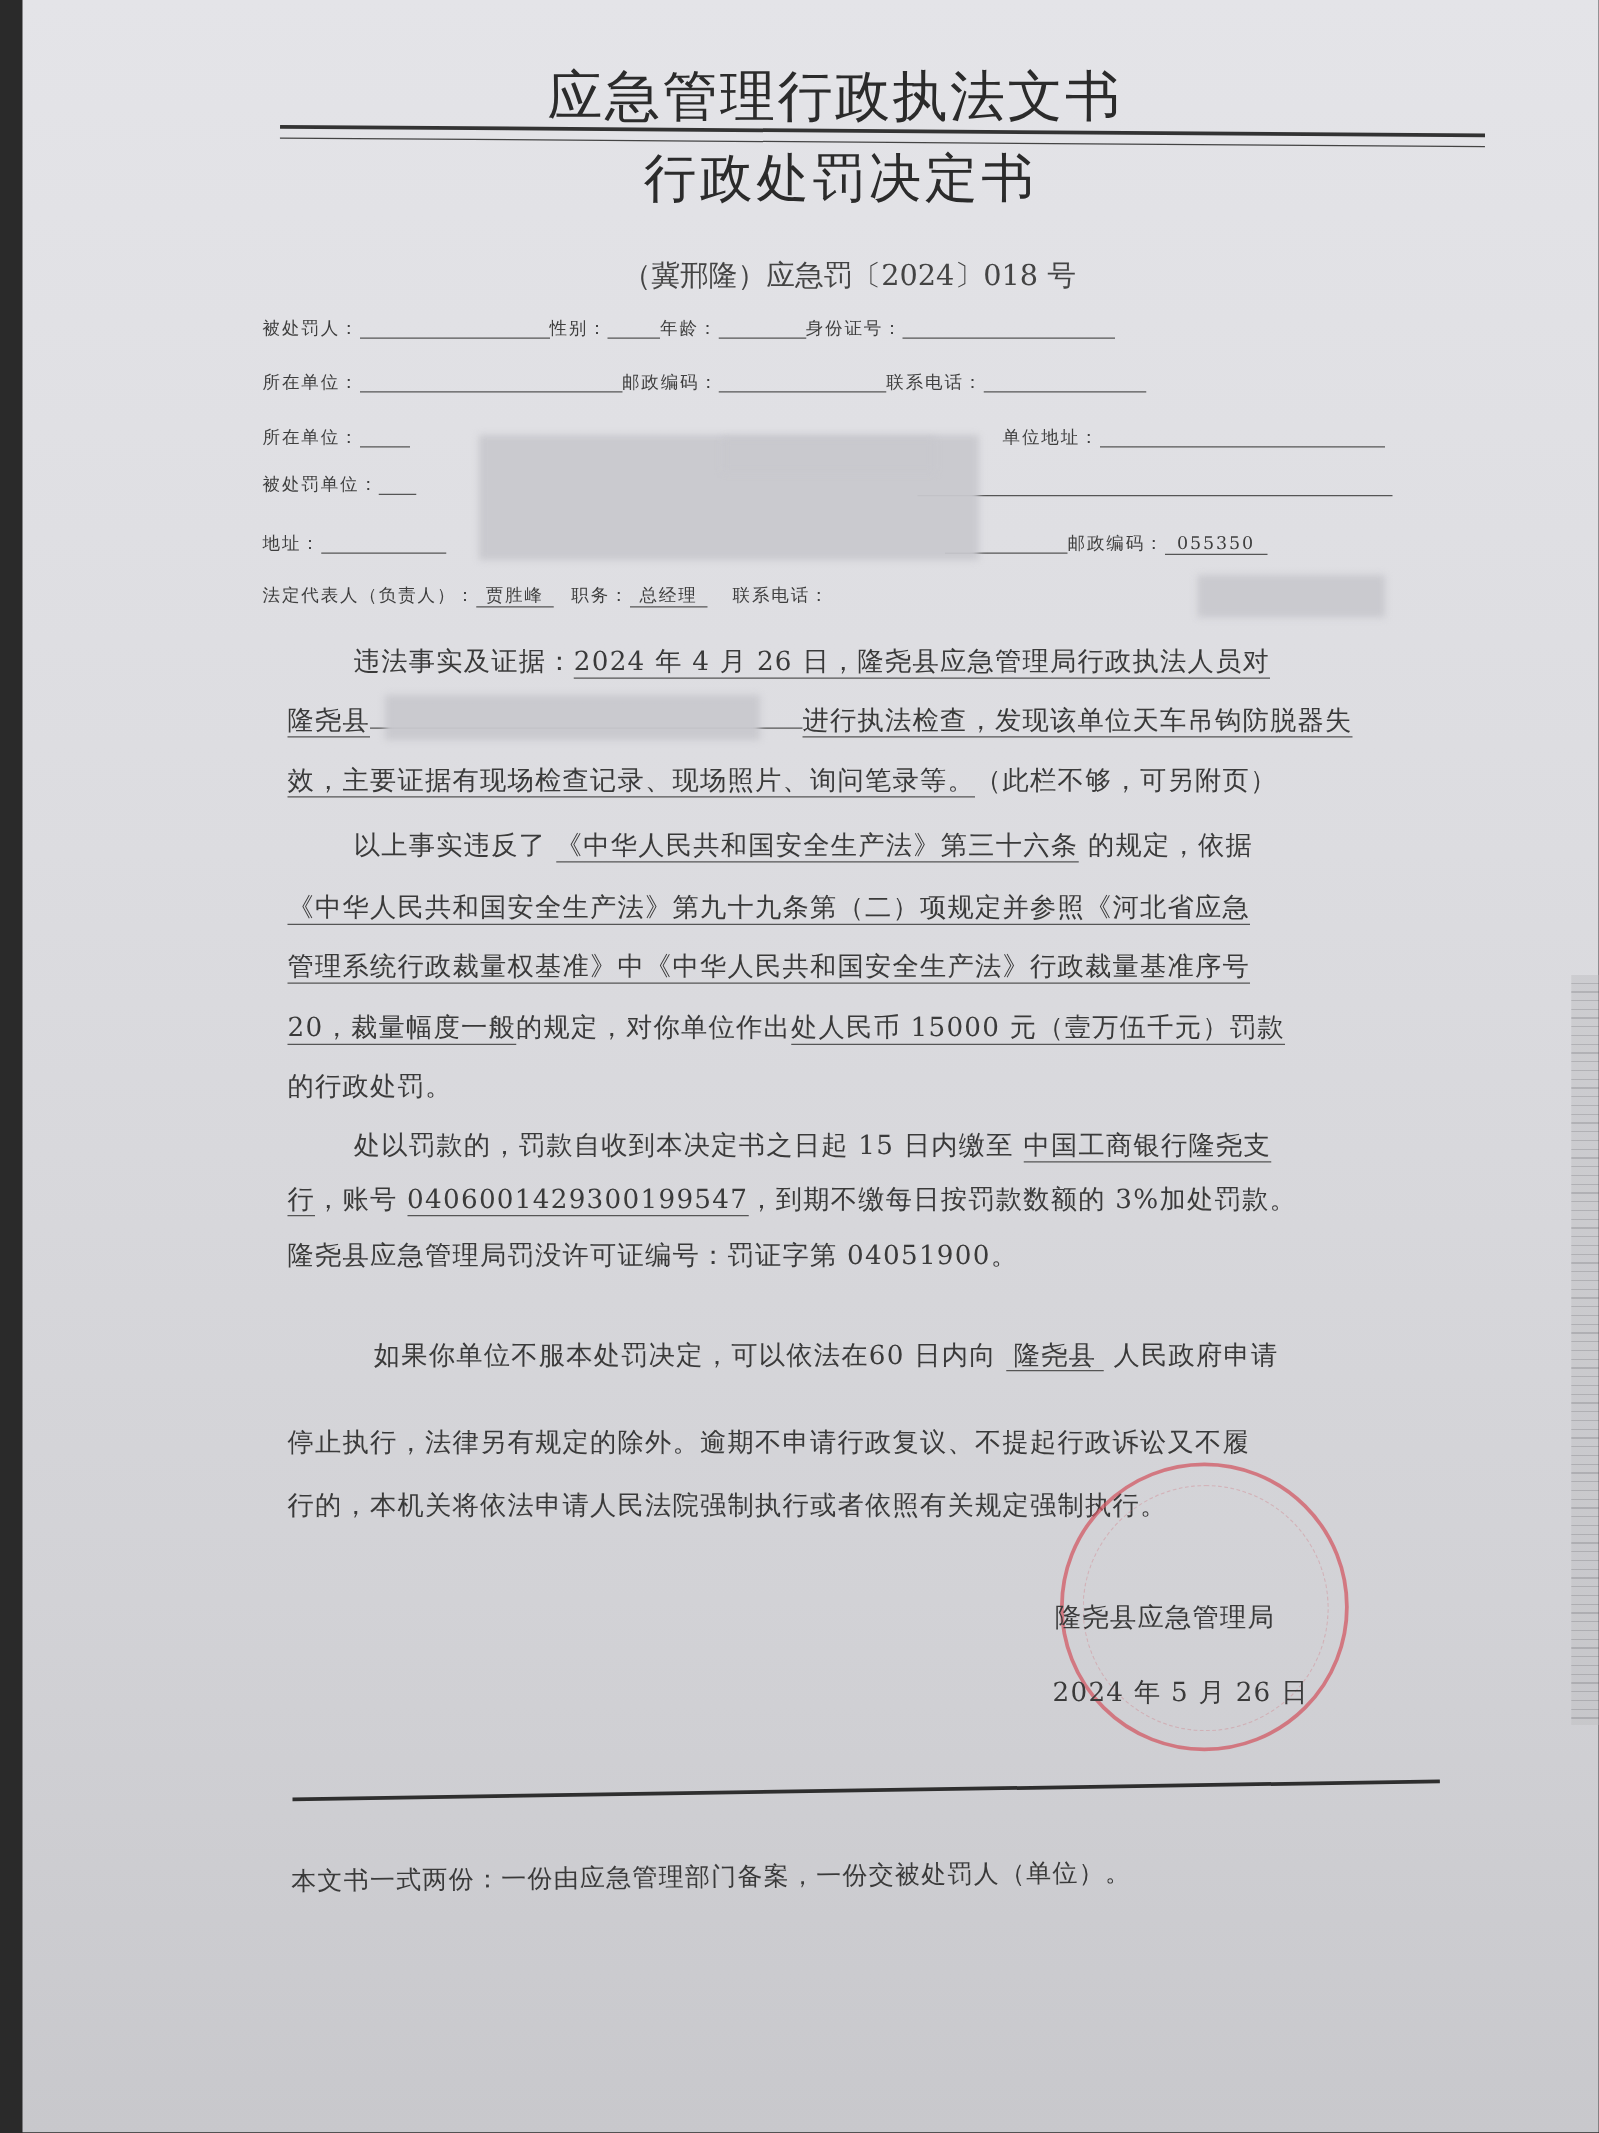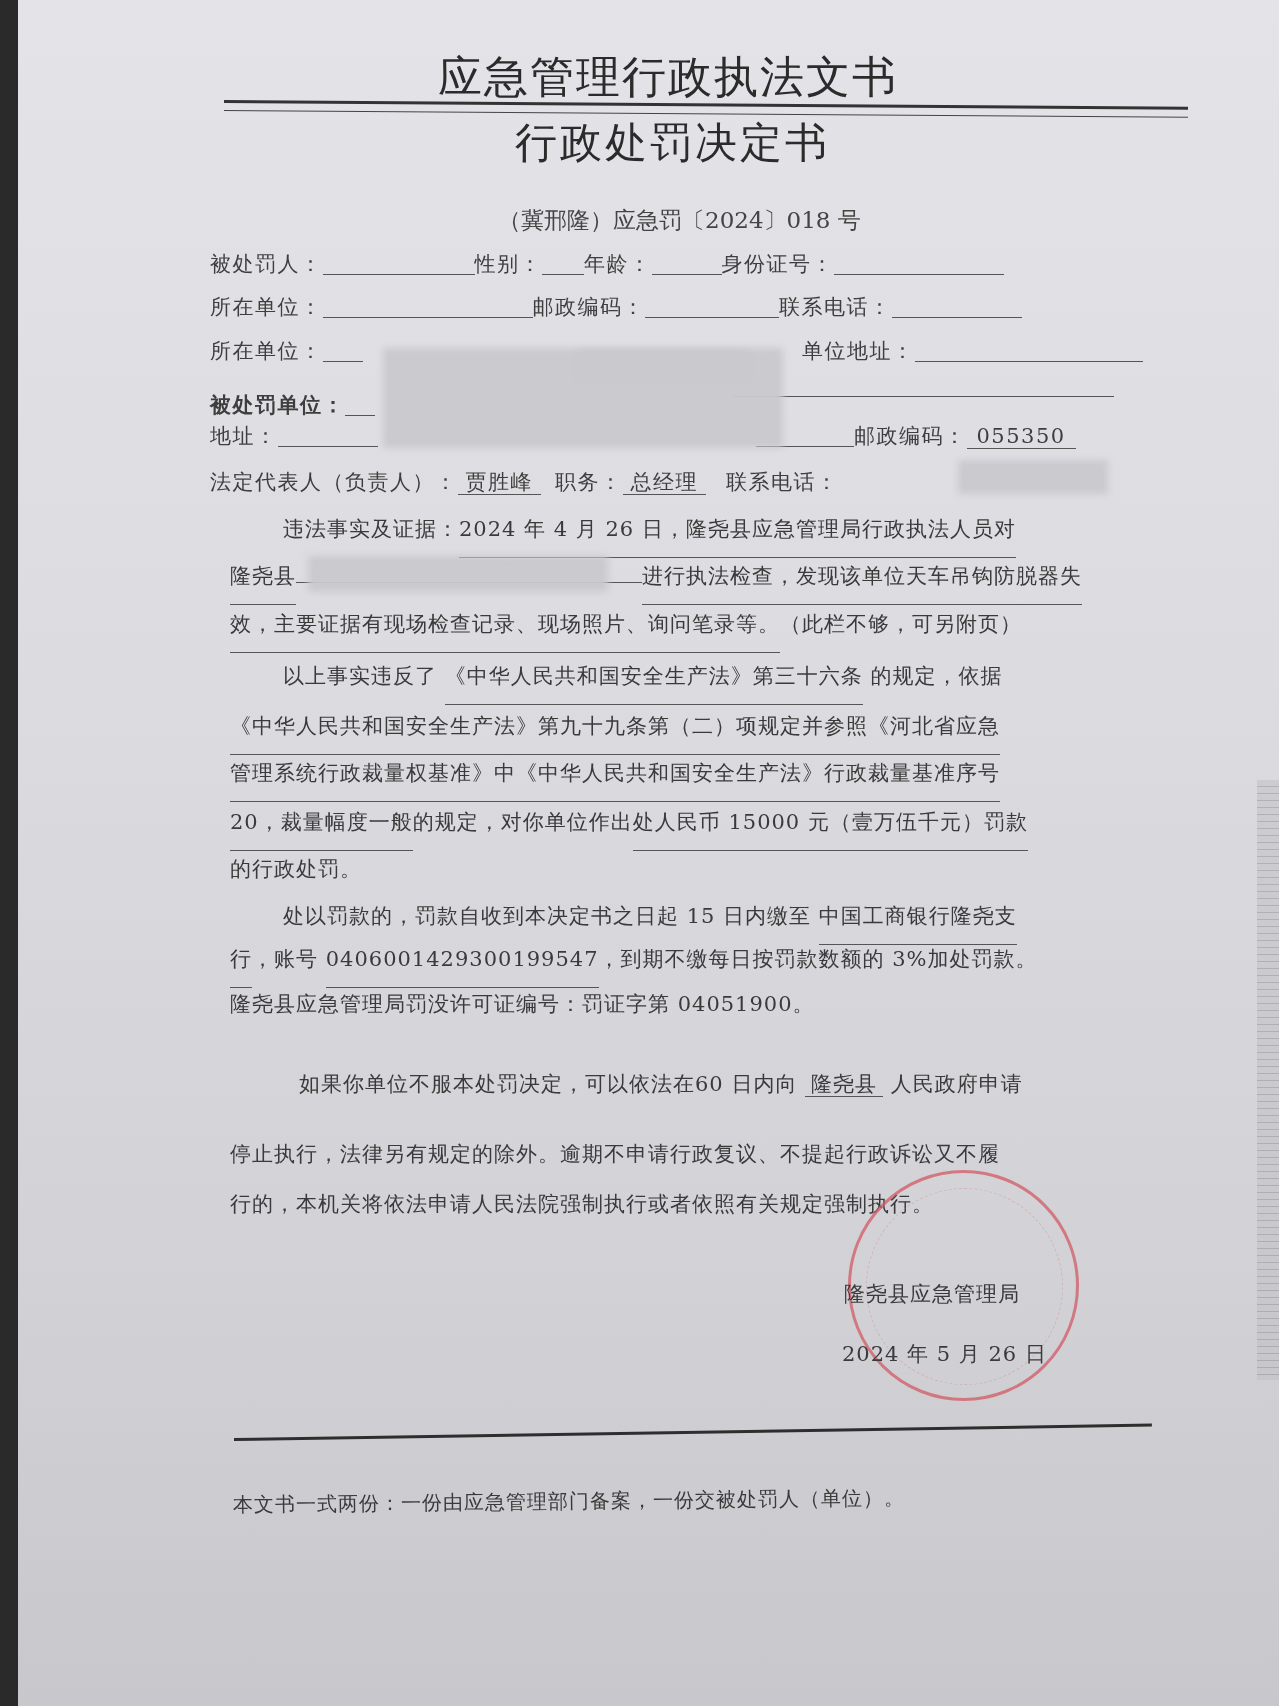--- a/index.html
+++ b/index.html
@@ -17,23 +17,23 @@
     position: absolute; right: 0; top: 780px; width: 22px; height: 600px;
     background: repeating-linear-gradient(180deg, #bfbfc2 0 6px, #8a8a8e 6px 7px);
     opacity: .5;
   }
   .abs { position: absolute; white-space: nowrap; }
   .title1 { left: 420px; top: 48px; font-size: 44px; letter-spacing: 2px; color: #2b2b2b; }
   .rule-double { position: absolute; left: 206px; width: 964px; height: 7px; top: 100px;
     border-top: 3px solid #333; border-bottom: 1.5px solid #444; transform: rotate(0.4deg); transform-origin: left; }
   .title2 { left: 497px; top: 115px; font-size: 42px; letter-spacing: 3px; color: #2b2b2b; }
   .docno { left: 480px; top: 205px; font-size: 23px; color: #444; }
-  .row { font-size: 21px; color: #3e3e3e; letter-spacing: 1.5px; text-align: right; }
+  .row { font-size: 14px; color: #3e3e3e; letter-spacing: 1.5px; text-align: right; }
   .blank { display: inline-block; border-bottom: 1.5px solid #555; height: 20px; vertical-align: -4px; }
-  .ul { border-bottom: 1.5px solid #555; padding-bottom: 16px; }
+  .ul { border-bottom: 1.5px solid #555; padding-bottom: 1px; }
   .para { font-size: 21px; color: #3a3a3a; letter-spacing: 1px; }
   .blur { position: absolute; background: rgba(200,200,206,0.95); filter: blur(3px); }
   .seal { position: absolute; left: 830px; top: 1170px; width: 225px; height: 225px;
     border: 3px solid rgba(210,90,100,0.75); border-radius: 50%; }
   .seal-inner { position: absolute; left: 15px; top: 15px; width: 195px; height: 195px;
     border-radius: 50%; border: 1px dashed rgba(210,120,130,0.35); }
   .bottom-rule { position: absolute; left: 216px; top: 1438px; width: 918px; height: 0;
     border-top: 3px solid #2e2e2e; transform: rotate(-0.9deg); transform-origin: left; }
   .footnote { left: 215px; top: 1488px; font-size: 20px; color: #3a3a3a; letter-spacing: 1px; transform: rotate(-0.6deg); }
 </style>
@@ -54,21 +54,21 @@
   <div class="abs row" style="left:192px;top:293px;">
     <span>所在单位：</span><span class="blank" style="width:210px"></span><span>邮政编码：</span><span class="blank" style="width:134px"></span><span>联系电话：</span><span class="blank" style="width:130px"></span>
   </div>
   <div class="abs row" style="left:192px;top:337px;">
     <span>所在单位：</span><span class="blank" style="width:40px"></span>
   </div>
   <div class="abs row" style="left:784px;top:337px;">
     <span>单位地址：</span><span class="blank" style="width:228px"></span>
   </div>
 
-  <div class="abs row" style="left:192px;top:391px;font-weight:bold;">
+  <div class="abs row" style="left:192px;top:375px;">
     <span>被处罚单位：</span><span class="blank" style="width:30px"></span>
   </div>
   <div class="abs" style="left:716px;top:396px;width:380px;border-bottom:1.5px solid #555;"></div>
   <div class="abs row" style="left:192px;top:422px;">
     <span>地址：</span><span class="blank" style="width:100px"></span>
   </div>
   <div class="abs row" style="left:738px;top:422px;">
     <span class="blank" style="width:98px"></span><span>邮政编码：</span><span class="ul" style="padding:0 10px">055350</span>
   </div>
   <div class="abs row" style="left:192px;top:468px;">

